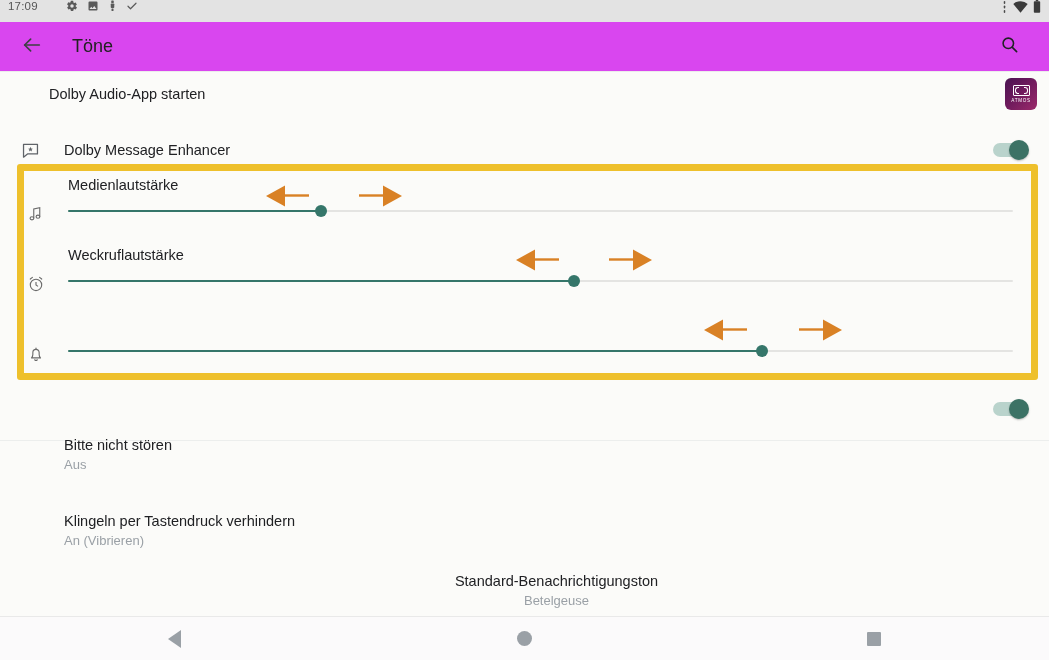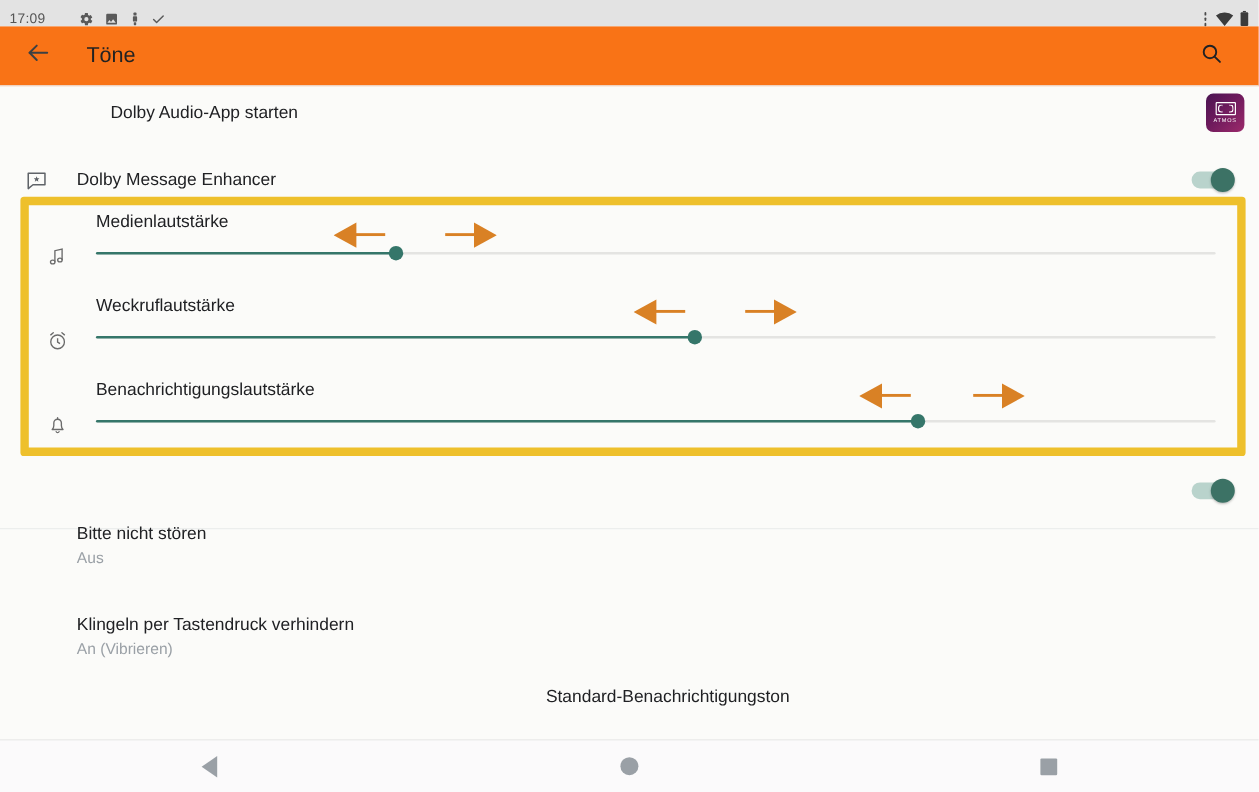--- a/index.html
+++ b/index.html
@@ -13,21 +13,21 @@
     font-family: "Liberation Sans", sans-serif;
     overflow: hidden;
     position: relative;
   }
 
   
   .status-bar {
     height: 22px;
     background: #e3e3e3;
     display: flex;
-    align-items: flex-end;
+    align-items: flex-start;
     padding: 0 8px;
     box-sizing: border-box;
     font-size: 11.5px;
     color: #4a4a4a;
     gap: 16px;
   }
   .status-clock {
     margin-right: 12px;
     letter-spacing: 0.2px;
     color: #555;
@@ -41,21 +41,21 @@
   .status-right-icons {
     display: flex;
     align-items: center;
     gap: 5px;
   }
   .sicon { display: block; }
 
   
   .app-bar {
     height: 50px;
-    background: #f97316;
+    background: #d946ef;
     display: flex;
     align-items: center;
     padding: 0 20px 0 12px;
     box-sizing: border-box;
     border-bottom: 1px solid #ececec;
   }
   .back-btn {
     width: 40px; height: 40px;
     display: flex; align-items: center; justify-content: center;
     cursor: pointer;
@@ -101,21 +101,21 @@
     justify-content: center;
   }
 
   
   .dolby-launch {
     position: absolute;
     top: 0; left: 0; right: 0;
     height: 44px;
     display: flex;
     align-items: center;
-    padding-left: 92px;
+    padding-left: 49px;
     box-sizing: border-box;
   }
   .atmos-badge {
     position: absolute;
     right: 12px;
     top: 6px;
     width: 32px; height: 32px;
     border-radius: 6px;
     background: linear-gradient(135deg, #4a1452 0%, #6d1a5c 45%, #9c2a6b 100%);
     display: flex;
@@ -195,21 +195,21 @@
     border: 7px solid #eec02c;
     border-radius: 3px;
     box-sizing: border-box;
     background: #fbfbf9;
     pointer-events: none;
   }
 
   
   .slider-row {
     position: absolute;
-    left: 16px; right: 0;
+    left: 4px; right: 0;
     height: 70px;
   }
   .slider-label {
     position: absolute;
     left: 64px;
     top: 5px;
     font-size: 14.5px;
     color: #202124;
   }
   .slider-icon {
@@ -453,21 +453,20 @@
     </span>
     <span class="arrow" style="left:600px;top:6px;">
       <svg width="48" height="24" viewBox="0 0 48 24">
         <path d="M48 12 L29 1.5 L29 22.5 Z" fill="#d98125"></path>
         <rect x="5" y="10.3" width="25" height="2.4" fill="#d98125"></rect>
       </svg>
     </span>
   </div>
 
   <div class="slider-row" style="top:240px;">
-    <span class="slider-label">Benachrichtigungslautstärke</span>
     <span class="slider-icon">
       <svg width="18" height="18" viewBox="0 0 24 24" fill="none" stroke="#6b6b6b" stroke-width="1.5">
         <path d="M6 17.2h12c-1.4-1.3-1.8-2.4-1.8-4.4V10a4.2 4.2 0 00-8.4 0v2.8c0 2-.4 3.1-1.8 4.4z" stroke-linejoin="round"></path>
         <path d="M10.4 19.6a1.7 1.7 0 003.2 0" stroke-linecap="round"></path>
         <path d="M12 5.6V4.1" stroke-linecap="round"></path>
       </svg>
     </span>
     <span class="slider-track">
       <span class="slider-fill" style="width:73.4%"></span>
       <span class="slider-thumb" style="left:73.4%"></span>
@@ -500,20 +499,21 @@
     <div class="row-sub">Aus</div>
   </div>
 
   <div class="lower-row" style="top:440px;">
     <div class="row-title">Klingeln per Tastendruck verhindern</div>
     <div class="row-sub">An (Vibrieren)</div>
   </div>
 
   <div class="lower-row" style="top:500px;text-align:center;">
     <div class="row-title">Standard-Benachrichtigungston</div>
+    <div class="row-sub">Betelgeuse</div>
   </div>
 
   <div class="lower-row" style="top:560px;">
     <div class="row-title">Standard-Weckton</div>
     <div class="row-sub">Cesium</div>
   </div>
 
 </div>
 
 <div class="nav-bar">

